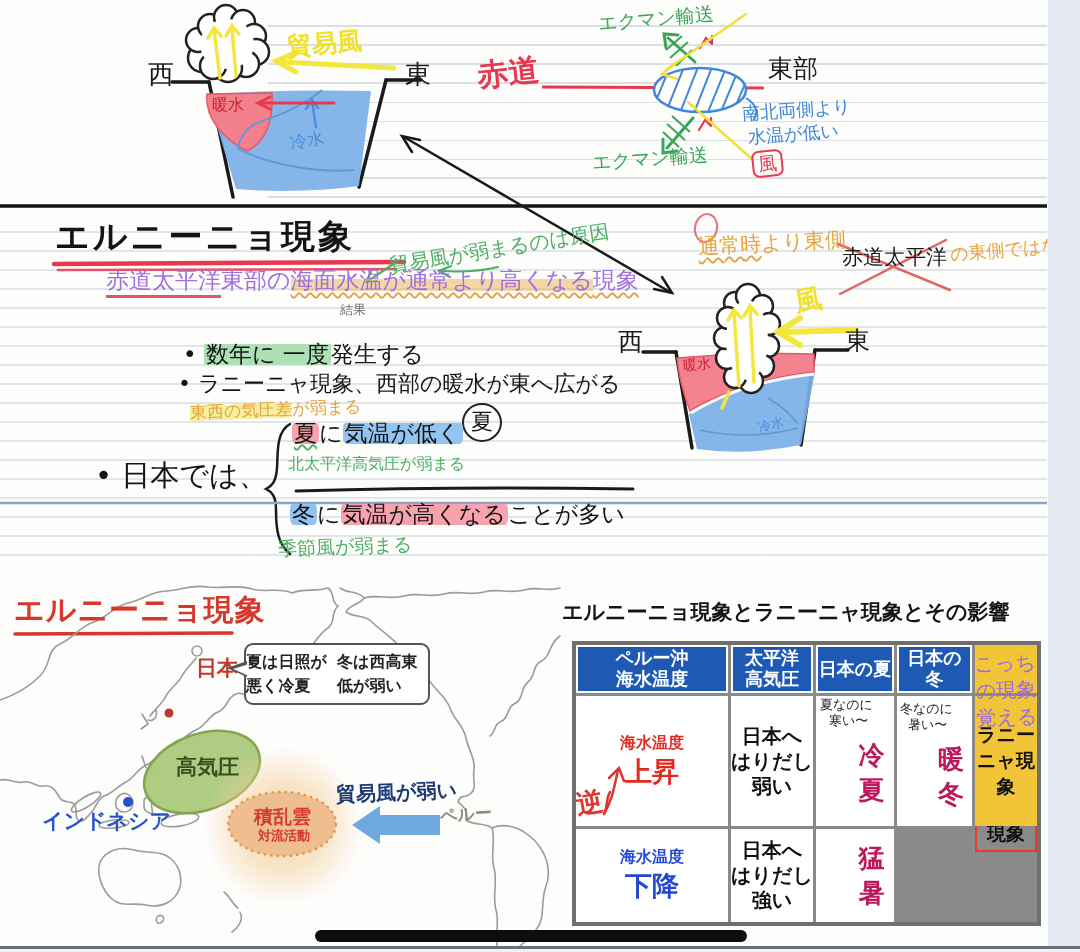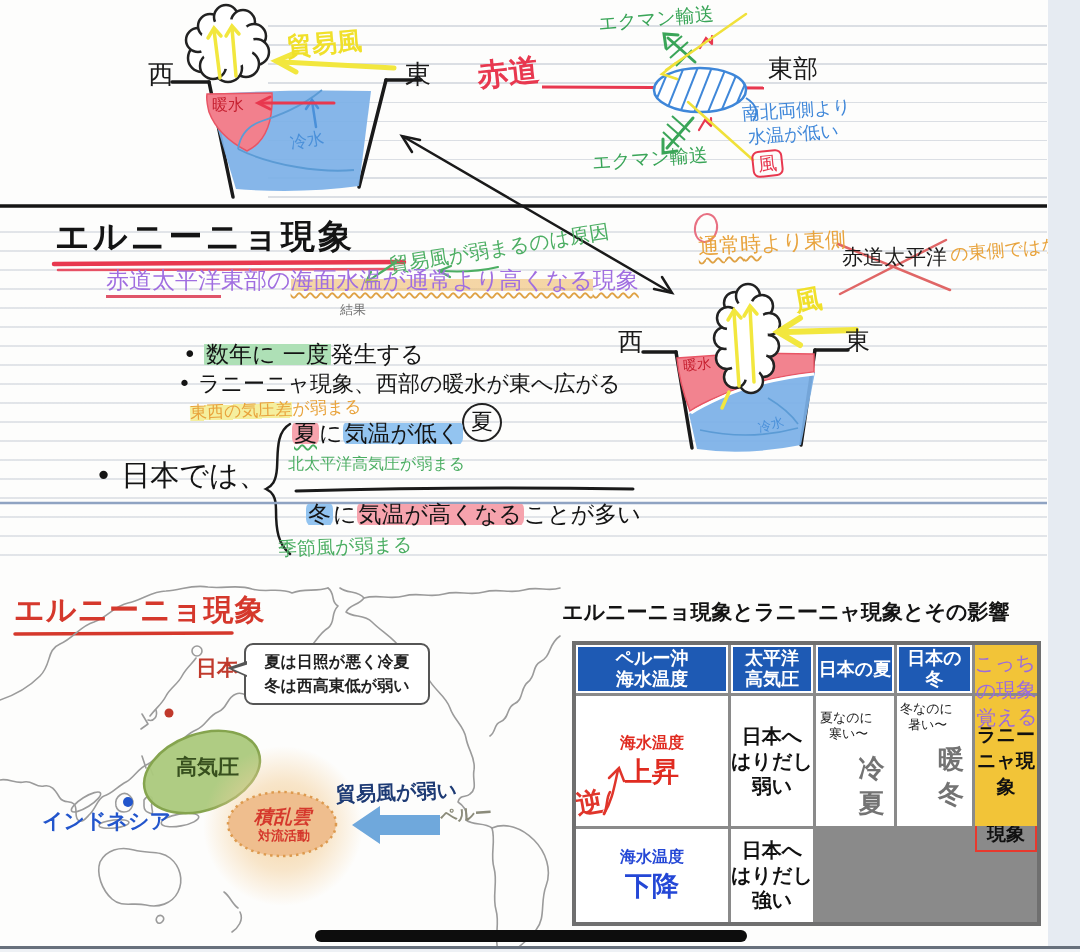--- a/index.html
+++ b/index.html
@@ -17,24 +17,24 @@
   .wavy-green{text-decoration:underline;text-decoration-style:wavy;text-decoration-color:#4cae63;text-decoration-thickness:2px;text-underline-offset:3px;}
   .red-ul{border-bottom:3px solid #e0556a;padding-bottom:2px;}
   
   #w-table{position:absolute;left:572px;top:641px;z-index:3;display:grid;
            grid-template-columns:152px 82px 78px 75px 62px;grid-template-rows:48px 130px 93px;
            gap:3px;background:#8a8a8a;border:4px solid #6f6f6f;}
   .th{background:#1e5ab4;color:#fff;font-weight:bold;font-size:18px;line-height:1.15;
       display:flex;flex-direction:column;align-items:center;justify-content:center;text-align:center;border:2px solid #ffffff;}
   .td{background:#ffffff;display:flex;flex-direction:column;align-items:center;justify-content:center;text-align:center;color:#111;}
   .td.yellow{background:#f2c438;}
-  .big{font-size:26px;font-weight:bold;color:#737373;margin-left:33px;}
+  .big{font-size:26px;font-weight:bold;color:#be185d;margin-left:33px;}
   .memo-s{font-size:13px;color:#222;line-height:1.25;width:100%;text-align:left;}
   .bubble{position:absolute;left:244px;top:643px;width:182px;height:58px;background:#fff;border:2.5px solid #555;
-          border-radius:9px;z-index:3;display:flex;flex-direction:column;justify-content:center;align-items:center;
+          border-radius:9px;z-index:3;display:flex;justify-content:center;align-items:center;
           font-size:16px;font-weight:bold;color:#222;line-height:1.5;}
   .bubble .tail{position:absolute;left:-19px;top:16px;width:0;height:0;
           border-top:7px solid transparent;border-bottom:9px solid transparent;border-right:20px solid #555;}
   .bubble .tail2{position:absolute;left:-13px;top:19px;width:0;height:0;
           border-top:5px solid transparent;border-bottom:7px solid transparent;border-right:16px solid #fff;}
 </style>
 </head>
 <body>
 
 <div id="canvas">
@@ -296,21 +296,21 @@
   <div class="lbl" style="left:95px;top:460px;font-size:29px;color:#141414;">
     <span>•</span>
     <span>日本では、</span>
   </div>
 
   <div class="lbl" style="left:292px;top:421px;font-size:23px;color:#141414;">
     <span class="hl-pink wavy-green">夏</span><span>に</span><span class="hl-blue">気温が低く</span>
   </div>
   <div class="lbl" style="left:288px;top:455px;font-size:16px;color:#4cae63;">北太平洋高気圧が弱まる</div>
 
-  <div class="lbl" style="left:290px;top:502px;font-size:23px;color:#141414;margin-left:16px;">
+  <div class="lbl" style="left:290px;top:502px;font-size:23px;color:#141414;">
     <span class="hl-blue">冬</span><span>に</span><span class="hl-pink">気温が高くなる</span><span>ことが多い</span>
   </div>
   <div class="lbl" style="left:278px;top:536px;font-size:19px;color:#4cae63;transform:rotate(-2deg);">季節風が弱まる</div>
 
   <div class="lbl" style="left:694px;top:213px;width:20px;height:26px;border:2px solid #e87082;border-radius:50%;transform:rotate(12deg);"></div>
   <div class="lbl" style="left:698px;top:232px;font-size:21px;color:#e8a33c;transform:rotate(-3deg);">
     <span class="wavy-orange">通常時</span><span>より東側</span>
   </div>
   <div class="lbl" style="left:842px;top:246px;font-size:21px;color:#1a1a1a;">赤道太平洋</div>
   <div class="lbl" style="left:950px;top:239px;font-size:18px;color:#e8a33c;transform:rotate(-5deg);">の東側ではない</div>
@@ -325,21 +325,21 @@
 
   <div class="bubble">
     <div class="tail"></div>
     <div class="tail2"></div>
     <div>夏は日照が悪く冷夏</div>
     <div>冬は西高東低が弱い</div>
   </div>
 
   <div class="lbl" style="left:176px;top:756px;font-size:21px;font-weight:bold;color:#374f1e;">高気圧</div>
   <div class="lbl" style="left:42px;top:810px;font-size:21px;font-weight:bold;color:#2255cc;">インドネシア</div>
-  <div class="lbl" style="left:254px;top:806px;font-size:19px;font-weight:bold;color:#d5382c;font-style:italic;">積乱雲</div>
+  <div class="lbl" style="left:254px;top:806px;font-size:19px;font-weight:bold;color:#d5382c;">積乱雲</div>
   <div class="lbl" style="left:258px;top:829px;font-size:13px;font-weight:bold;color:#d5382c;">対流活動</div>
   <div class="lbl" style="left:336px;top:781px;font-size:20px;font-weight:bold;color:#1d3a74;transform:rotate(-2deg);">貿易風が弱い</div>
   <div class="lbl" style="left:440px;top:805px;font-size:17px;font-weight:bold;color:#8b8b7a;transform:rotate(-4deg);">ペルー</div>
 
   <div class="lbl" style="left:562px;top:601px;font-size:21px;font-weight:bold;color:#141414;">エルニーニョ現象とラニーニャ現象とその影響</div>
 
   <div id="w-table">
     <div class="th">
         <span>ペルー沖</span>
         <span>海水温度</span>
@@ -361,21 +361,21 @@
     </div>
     <div class="td">
       <div style="font-size:16px;font-weight:bold;color:#e02b20;">海水温度</div>
       <div style="font-size:27px;font-weight:bold;color:#e02b20;">上昇</div>
     </div>
     <div class="td" style="font-size:20px;font-weight:bold;line-height:1.25;">
       <div>日本へ</div>
       <div>はりだし</div>
       <div>弱い</div>
     </div>
-    <div class="td" style="justify-content:flex-start;padding-top:14px;">
+    <div class="td" style="justify-content:flex-start;padding-top:1px;">
       <div class="memo-s" style="padding-left:8px;">夏なのに</div>
       <div class="memo-s" style="padding-left:26px;">寒い〜</div>
       <div class="big" style="margin-top:8px;">冷夏</div>
     </div>
     <div class="td" style="justify-content:flex-start;padding-top:5px;">
       <div class="memo-s" style="padding-left:6px;">冬なのに</div>
       <div class="memo-s" style="padding-left:22px;">暑い〜</div>
       <div class="big" style="margin-top:8px;font-family:Liberation Serif, serif;">暖冬</div>
     </div>
 
@@ -384,20 +384,23 @@
     </div>
     <div class="td">
       <div style="font-size:16px;font-weight:bold;color:#2447d6;">海水温度</div>
       <div style="font-size:27px;font-weight:bold;color:#2447d6;">下降</div>
     </div>
     <div class="td" style="font-size:20px;font-weight:bold;line-height:1.25;">
       <div>日本へ</div>
       <div>はりだし</div>
       <div>強い</div>
     </div>
+    <div class="td">
+        <div class="big">猛暑</div>
+      </div>
   </div>
 
   <div class="lbl" style="left:576px;top:788px;z-index:4;font-size:27px;font-weight:bold;color:#e0352b;transform:rotate(-10deg);">逆</div>
   <svg class="abs" style="left:596px;top:756px;z-index:4;" width="50" height="64">
     <path d="M8,58 C16,45 18,32 22,14" stroke="#e0352b" stroke-width="2.5" fill="none" stroke-linecap="round"></path>
     <path d="M13,22 L23,12 L28,25" stroke="#e0352b" stroke-width="2.5" fill="none" stroke-linecap="round"></path>
     <path d="M8,58 C12,50 10,42 14,36" stroke="#e0352b" stroke-width="2.5" fill="none" stroke-linecap="round"></path>
   </svg>
 
   <div class="abs" style="left:315px;top:930px;width:432px;height:12px;background:#0d0d0d;border-radius:6px;z-index:3;"></div>

